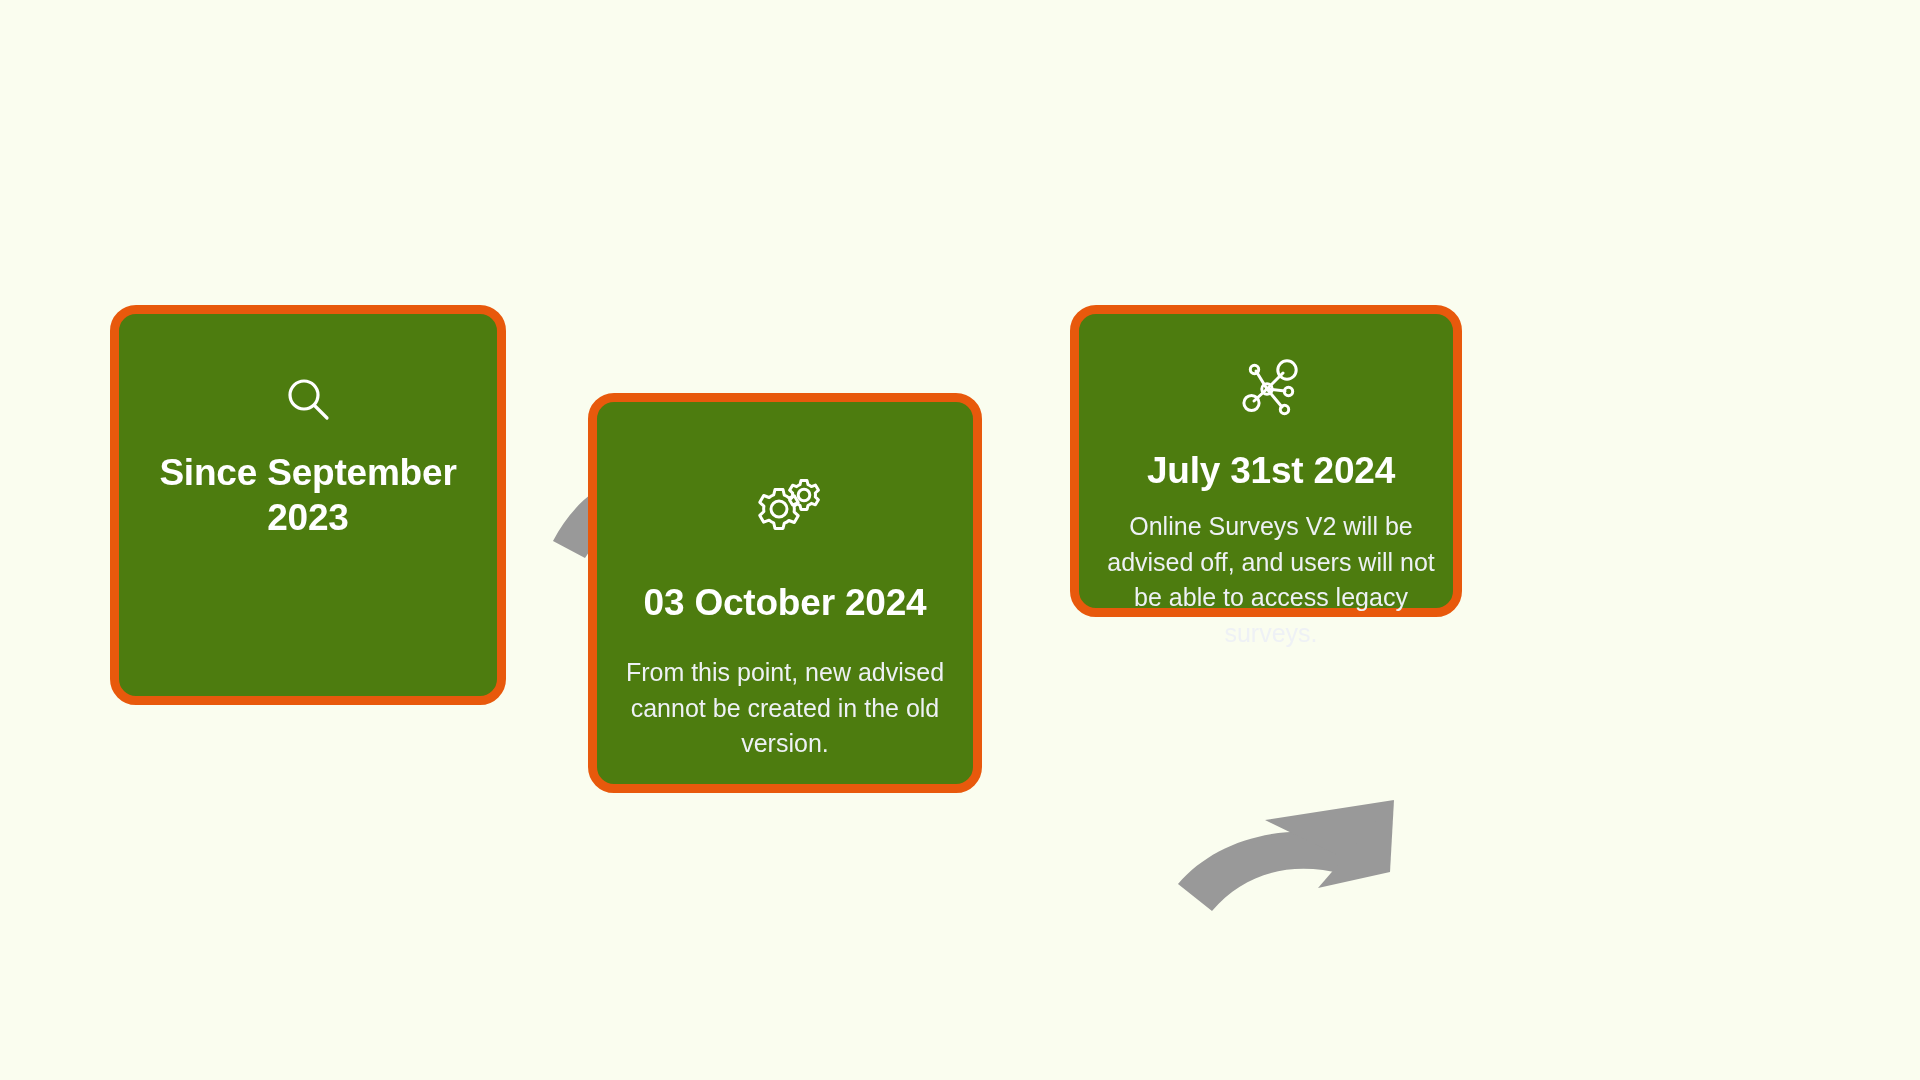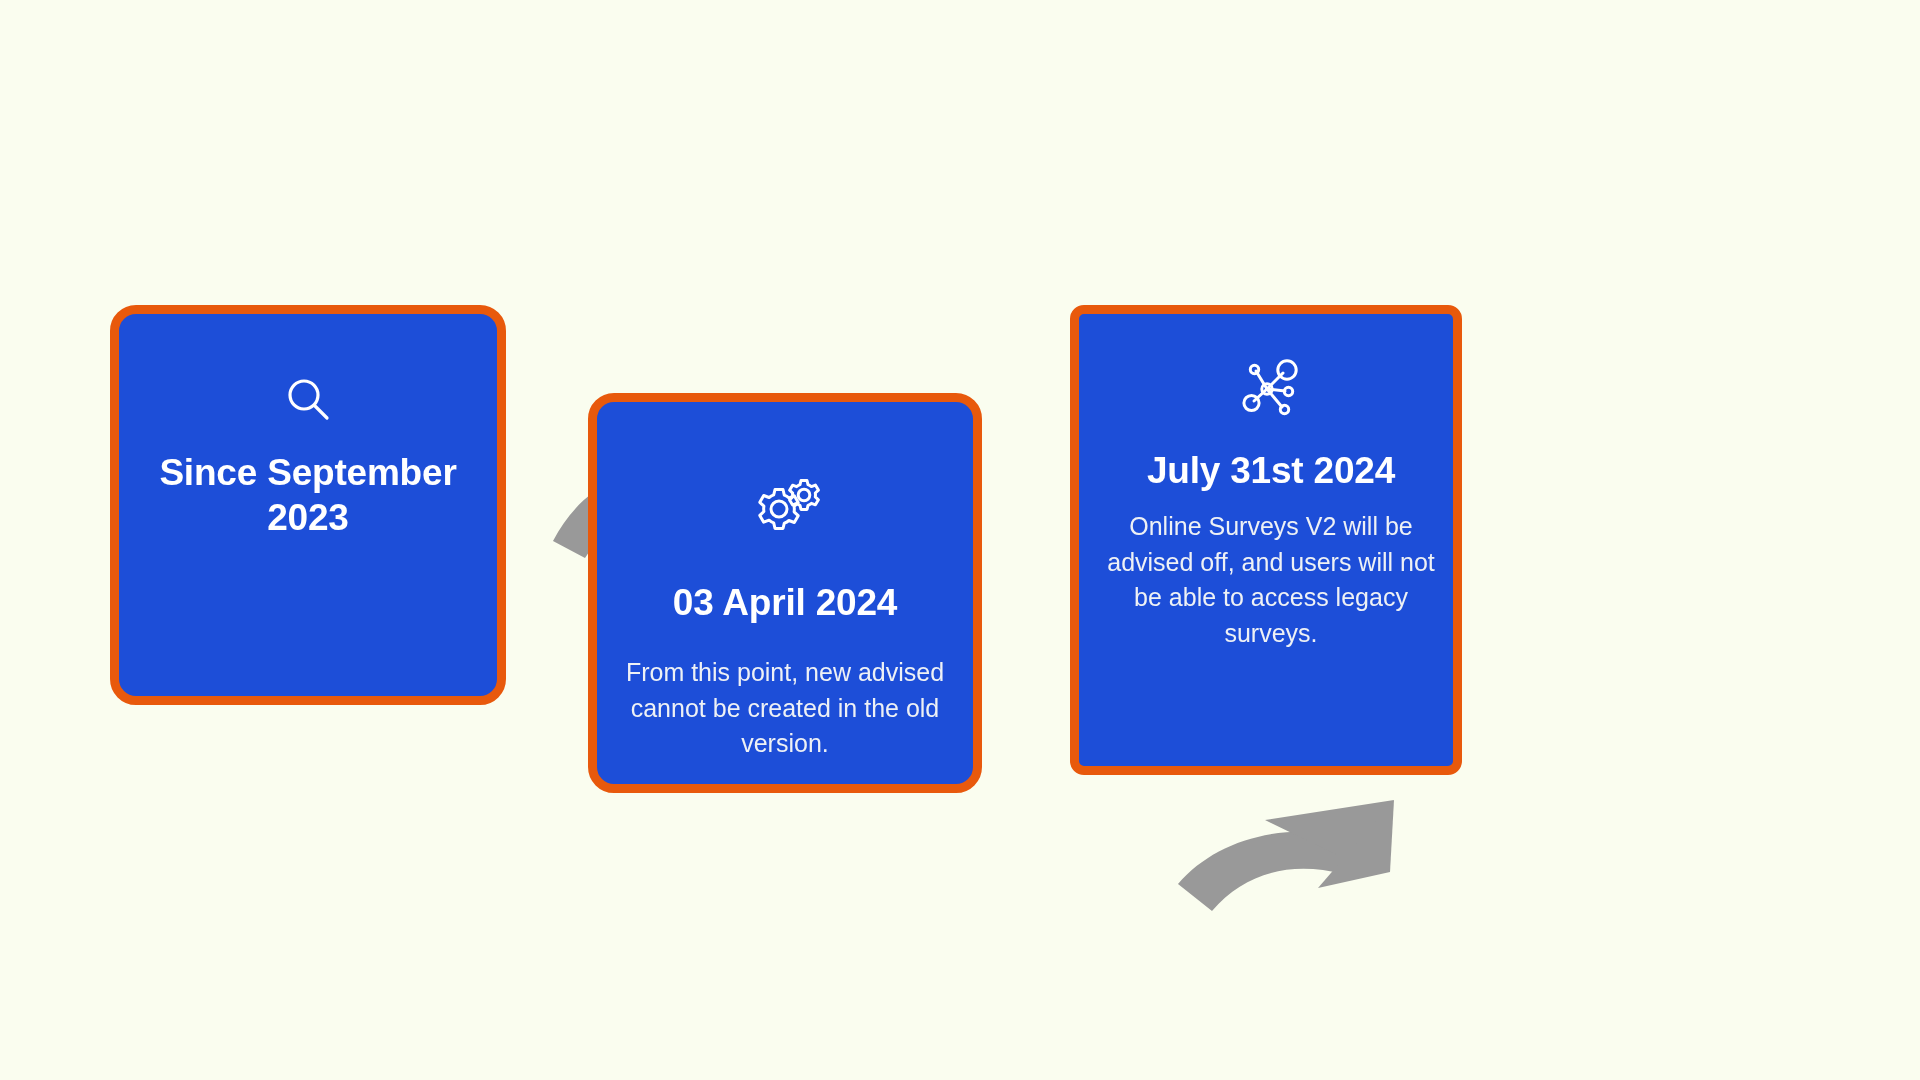--- a/index.html
+++ b/index.html
@@ -40,21 +40,21 @@
     top: 0;
     width: 1920px;
     height: 1080px;
     pointer-events: none;
   }
 
   
   .card {
     position: absolute;
     box-sizing: border-box;
-    background: #1d4ed8;
+    background: #4d7c0f;
     border: 9px solid #e8590c;
     border-radius: 26px;
     display: flex;
     flex-direction: column;
     align-items: center;
     text-align: center;
   }
   .card-icon {
     display: block;
     color: #ffffff;
@@ -93,23 +93,22 @@
     padding: 76px 26px 20px 26px;
   }
   #card-03-april-2024 .card-heading { margin-top: 38px; width: 330px; }
   #card-03-april-2024 .card-body { margin-top: 30px; width: 330px; }
 
   
   #card-july-31st-2024 {
     left: 1070px;
     top: 305px;
     width: 392px;
-    height: 470px;
+    height: 312px;
     padding: 44px 22px 20px 32px;
-    border-radius: 14px;
   }
   #card-july-31st-2024 .card-heading { margin-top: 24px; width: 340px; }
   #card-july-31st-2024 .card-body { margin-top: 16px; width: 340px; }
 </style>
 </head>
 <body>
 
 <div id="canvas">
 
 
@@ -148,21 +147,21 @@
                  a15.5 15.5 0 0 1 0-5.3 l-4.1-3.9 3.9-6.8 5.4 2 a15.5 15.5 0 0 1 4.6-2.7 Z"></path>
         <circle cx="32" cy="31" r="8"></circle>
 
         <path d="M54 2.5 h6 l1 4.1 a11.5 11.5 0 0 1 3.4 2 l4-1.5 3 5 -3.1 2.9
                  a11.5 11.5 0 0 1 0 3.9 l3.1 2.9 -3 5 -4-1.5 a11.5 11.5 0 0 1 -3.4 2
                  L60 31.5 h-6 l-1-4.1 a11.5 11.5 0 0 1 -3.4-2 l-4 1.5 -3-5 3.1-2.9
                  a11.5 11.5 0 0 1 0-3.9 l-3.1-2.9 3-5 4 1.5 a11.5 11.5 0 0 1 3.4-2 Z"></path>
         <circle cx="57" cy="17" r="5.8"></circle>
       </svg>
     </span>
-    <div class="card-heading">03 April 2024</div>
+    <div class="card-heading">03 October 2024</div>
     <div class="card-body">From this point, new advised cannot be created in the old version.</div>
   </div>
 
   <div class="card" id="card-july-31st-2024">
     <span class="card-icon">
       <svg width="62" height="62" viewBox="0 0 62 62" fill="none" stroke="#ffffff" stroke-width="3" stroke-linecap="round">
         <line x1="27" y1="31" x2="16" y2="13"></line>
         <line x1="27" y1="31" x2="43" y2="15"></line>
         <line x1="27" y1="31" x2="45" y2="33"></line>
         <line x1="27" y1="31" x2="14" y2="43"></line>

